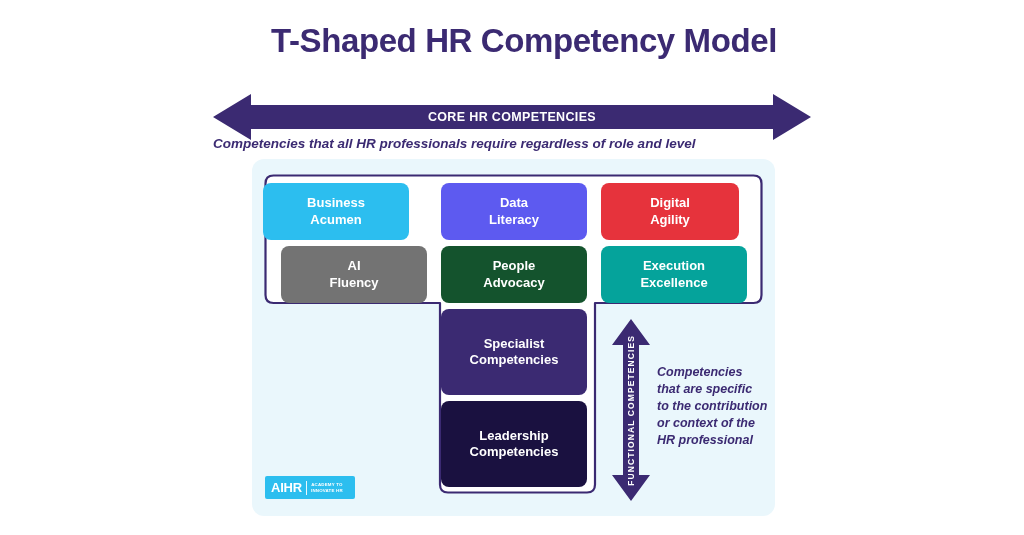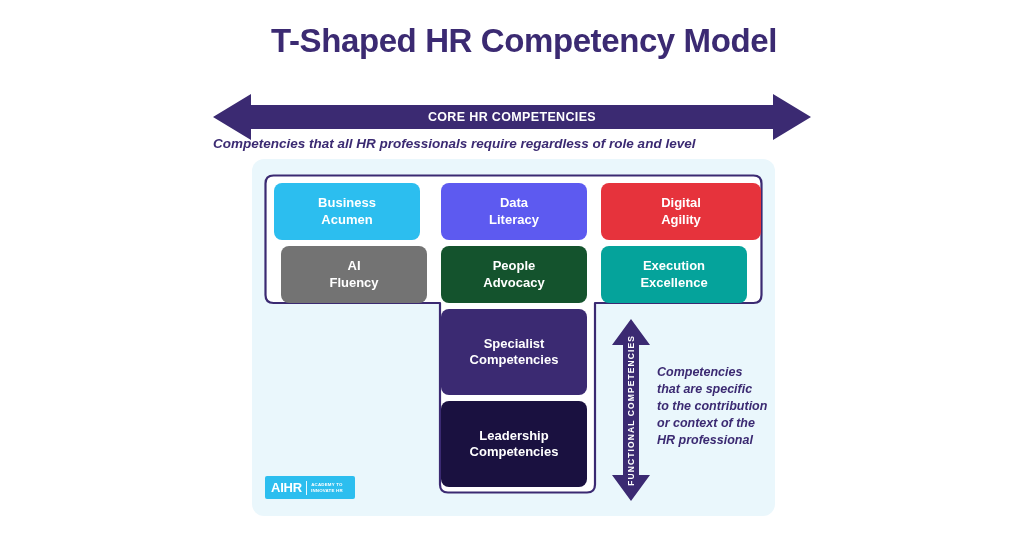--- a/index.html
+++ b/index.html
@@ -93,23 +93,23 @@
     display: flex;
     align-items: center;
     justify-content: center;
     text-align: center;
     color: #ffffff;
     font-size: 13px;
     font-weight: bold;
     line-height: 1.25;
   }
 
-  #box-business-acumen { left: 274px; top: 183px; width: 146px; height: 57px; background: #2CBEEF; }
+  #box-business-acumen { left: 263px; top: 183px; width: 146px; height: 57px; background: #2CBEEF; }
   #box-data-literacy   { left: 441px; top: 183px; width: 146px; height: 57px; background: #5D5AF0; }
-  #box-digital-agility { left: 601px; top: 183px; width: 160px; height: 57px; background: #E6333C; }
+  #box-digital-agility { left: 601px; top: 183px; width: 138px; height: 57px; background: #E6333C; }
   #box-ai-fluency      { left: 281px; top: 246px; width: 146px; height: 57px; background: #737373; }
   #box-people-advocacy { left: 441px; top: 246px; width: 146px; height: 57px; background: #14532d; }
   #box-execution-excellence { left: 601px; top: 246px; width: 146px; height: 57px; background: #05A39B; }
 
   #box-specialist-competencies { left: 441px; top: 309px; width: 146px; height: 86px; background: #3B2A72; }
   #box-leadership-competencies { left: 441px; top: 401px; width: 146px; height: 86px; background: #1A1140; }
 
   
   #functional-arrow-wrap {
     position: absolute;

